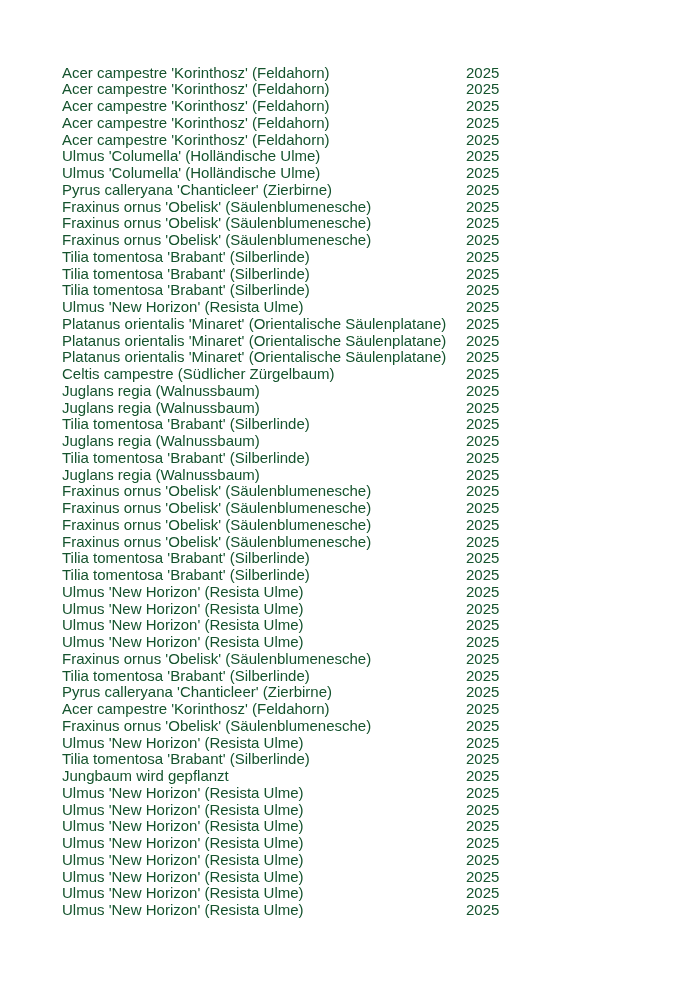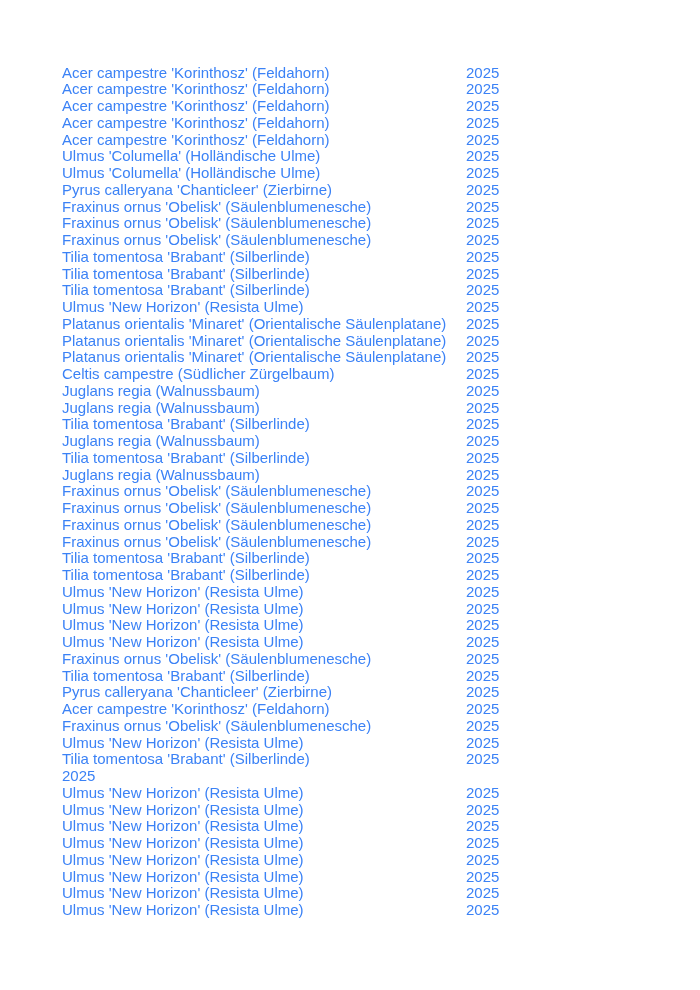--- a/index.html
+++ b/index.html
@@ -22,21 +22,21 @@
     left: 62px;
     top: 64.5px;
     width: 620px;
   }
   .row {
     display: flex;
     align-items: center;
     height: 16.75px;
     font-size: 15px;
     line-height: 16.75px;
-    color: #3b82f6;
+    color: #14532d;
     white-space: nowrap;
   }
   .row .name {
     width: 404px;
     flex: 0 0 404px;
     overflow: visible;
   }
   .row .year {
     flex: 0 0 auto;
   }
@@ -208,20 +208,21 @@
       </div>
       <div class="row">
         <span class="name">Ulmus 'New Horizon' (Resista Ulme)</span>
         <span class="year">2025</span>
       </div>
       <div class="row">
         <span class="name">Tilia tomentosa 'Brabant' (Silberlinde)</span>
         <span class="year">2025</span>
       </div>
       <div class="row">
+        <span class="name">Jungbaum wird gepflanzt</span>
         <span class="year">2025</span>
       </div>
       <div class="row">
         <span class="name">Ulmus 'New Horizon' (Resista Ulme)</span>
         <span class="year">2025</span>
       </div>
       <div class="row">
         <span class="name">Ulmus 'New Horizon' (Resista Ulme)</span>
         <span class="year">2025</span>
       </div>

